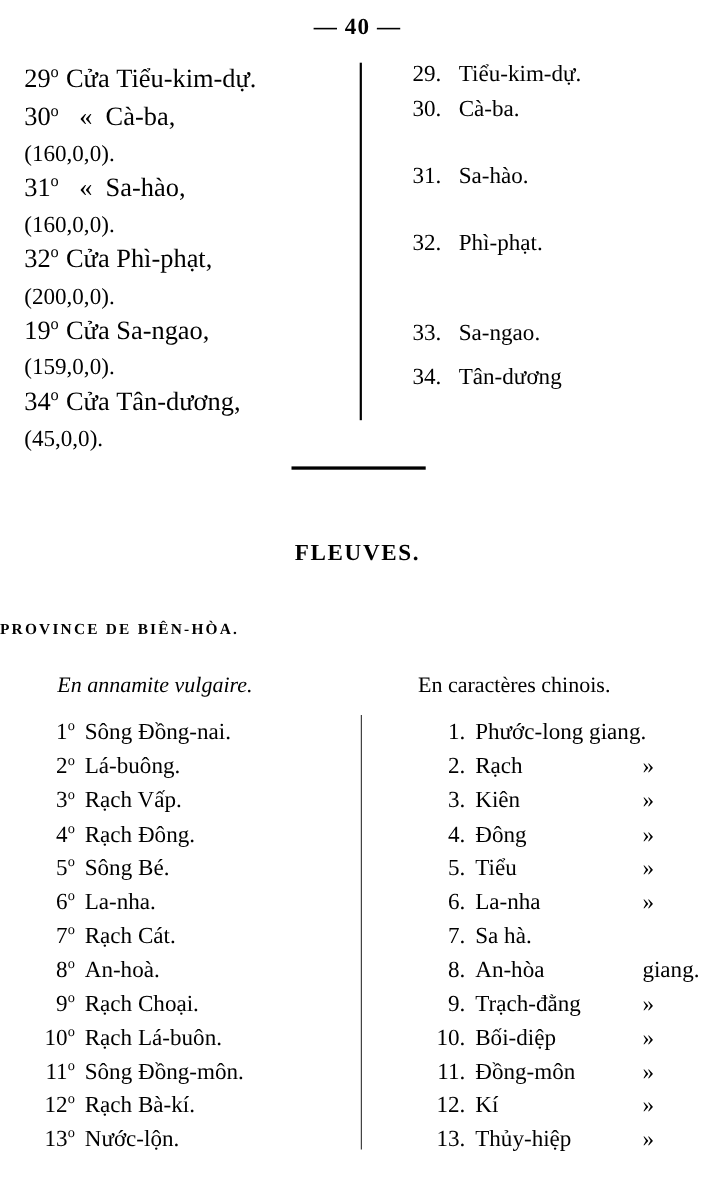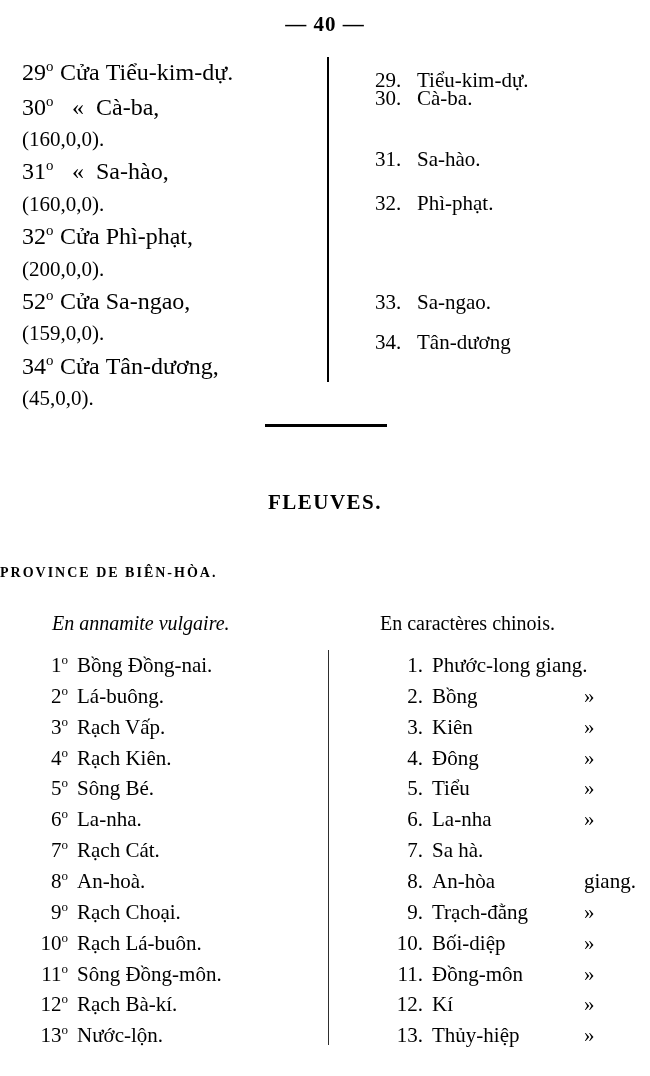--- a/index.html
+++ b/index.html
@@ -70,24 +70,24 @@
   }
   .est-guil {
     display: inline-block;
     width: 36px;
     text-align: center;
   }
   .est-right-row {
     font-size: 21px;
     white-space: nowrap;
   }
-  .est-right-row.r0 { position: absolute; top: 0px; margin-top: 13px; }
+  .est-right-row.r0 { position: absolute; top: 0px; }
   .est-right-row.r1 { position: absolute; top: 31px; }
   .est-right-row.r2 { position: absolute; top: 92px; }
-  .est-right-row.r3 { position: absolute; top: 136px; }
+  .est-right-row.r3 { position: absolute; top: 153px; }
   .est-right-row.r4 { position: absolute; top: 214px; margin-top: 21px; }
   .est-right-row.r5 { position: absolute; top: 275px; }
   .est-right-num {
     display: inline-block;
     min-width: 42px;
   }
 
   .vrule-top {
     position: absolute;
     left: 327px;
@@ -233,21 +233,21 @@
         <span class="est-num"><span>31</span><sup class="ord">o</sup></span><span class="est-guil">«</span><span>Sa-hào,</span>
       </div>
       <div class="est-coord">(160,0,0).</div>
 
       <div class="est-row">
         <span class="est-num"><span>32</span><sup class="ord">o</sup></span><span>Cửa</span>&nbsp;<span>Phì-phạt,</span>
       </div>
       <div class="est-coord">(200,0,0).</div>
 
       <div class="est-row">
-        <span class="est-num"><span>52</span><sup class="ord">o</sup></span><span>Cửa</span>&nbsp;<span>Sa-ngao,</span>
+        <span class="est-num"><span>19</span><sup class="ord">o</sup></span><span>Cửa</span>&nbsp;<span>Sa-ngao,</span>
       </div>
       <div class="est-coord">(159,0,0).</div>
 
       <div class="est-row">
         <span class="est-num"><span>34</span><sup class="ord">o</sup></span><span>Cửa</span>&nbsp;<span>Tân-dương,</span>
       </div>
       <div class="est-coord">(45,0,0).</div>
 
     </div>
 
@@ -280,38 +280,38 @@
 
   <div class="fleuves-title">FLEUVES.</div>
   <div class="province-title">PROVINCE DE BIÊN-HÒA.</div>
 
   <div class="rivers">
 
     <div class="rv-head-left">En annamite vulgaire.</div>
     <div class="rv-head-right">En caractères chinois.</div>
 
     <div class="rv-col-left">
-      <div class="rv-row"><span class="rv-num"><span>1</span><sup class="ord">o</sup></span><span class="rv-name">Bồng Đồng-nai.</span></div>
+      <div class="rv-row"><span class="rv-num"><span>1</span><sup class="ord">o</sup></span><span class="rv-name">Sông Đồng-nai.</span></div>
       <div class="rv-row"><span class="rv-num"><span>2</span><sup class="ord">o</sup></span><span class="rv-name">Lá-buông.</span></div>
       <div class="rv-row"><span class="rv-num"><span>3</span><sup class="ord">o</sup></span><span class="rv-name">Rạch Vấp.</span></div>
-      <div class="rv-row"><span class="rv-num"><span>4</span><sup class="ord">o</sup></span><span class="rv-name">Rạch Kiên.</span></div>
+      <div class="rv-row"><span class="rv-num"><span>4</span><sup class="ord">o</sup></span><span class="rv-name">Rạch Đông.</span></div>
       <div class="rv-row"><span class="rv-num"><span>5</span><sup class="ord">o</sup></span><span class="rv-name">Sông Bé.</span></div>
       <div class="rv-row"><span class="rv-num"><span>6</span><sup class="ord">o</sup></span><span class="rv-name">La-nha.</span></div>
       <div class="rv-row"><span class="rv-num"><span>7</span><sup class="ord">o</sup></span><span class="rv-name">Rạch Cát.</span></div>
       <div class="rv-row"><span class="rv-num"><span>8</span><sup class="ord">o</sup></span><span class="rv-name">An-hoà.</span></div>
       <div class="rv-row"><span class="rv-num"><span>9</span><sup class="ord">o</sup></span><span class="rv-name">Rạch Choại.</span></div>
       <div class="rv-row"><span class="rv-num"><span>10</span><sup class="ord">o</sup></span><span class="rv-name">Rạch Lá-buôn.</span></div>
       <div class="rv-row"><span class="rv-num"><span>11</span><sup class="ord">o</sup></span><span class="rv-name">Sông Đồng-môn.</span></div>
       <div class="rv-row"><span class="rv-num"><span>12</span><sup class="ord">o</sup></span><span class="rv-name">Rạch Bà-kí.</span></div>
       <div class="rv-row"><span class="rv-num"><span>13</span><sup class="ord">o</sup></span><span class="rv-name">Nước-lộn.</span></div>
     </div>
 
     <div class="rv-col-right">
       <div class="rv-row"><span class="rv-num-r">1.</span><span class="rv-right-name">Phước-long giang.</span><span class="rv-ditto"></span></div>
-      <div class="rv-row"><span class="rv-num-r">2.</span><span class="rv-right-name">Bồng</span><span class="rv-ditto">»</span></div>
+      <div class="rv-row"><span class="rv-num-r">2.</span><span class="rv-right-name">Rạch</span><span class="rv-ditto">»</span></div>
       <div class="rv-row"><span class="rv-num-r">3.</span><span class="rv-right-name">Kiên</span><span class="rv-ditto">»</span></div>
       <div class="rv-row"><span class="rv-num-r">4.</span><span class="rv-right-name">Đông</span><span class="rv-ditto">»</span></div>
       <div class="rv-row"><span class="rv-num-r">5.</span><span class="rv-right-name">Tiểu</span><span class="rv-ditto">»</span></div>
       <div class="rv-row"><span class="rv-num-r">6.</span><span class="rv-right-name">La-nha</span><span class="rv-ditto">»</span></div>
       <div class="rv-row"><span class="rv-num-r">7.</span><span class="rv-right-name">Sa hà.</span><span class="rv-ditto"></span></div>
       <div class="rv-row"><span class="rv-num-r">8.</span><span class="rv-right-name">An-hòa</span><span class="rv-ditto">giang.</span></div>
       <div class="rv-row"><span class="rv-num-r">9.</span><span class="rv-right-name">Trạch-đằng</span><span class="rv-ditto">»</span></div>
       <div class="rv-row"><span class="rv-num-r">10.</span><span class="rv-right-name">Bối-diệp</span><span class="rv-ditto">»</span></div>
       <div class="rv-row"><span class="rv-num-r">11.</span><span class="rv-right-name">Đồng-môn</span><span class="rv-ditto">»</span></div>
       <div class="rv-row"><span class="rv-num-r">12.</span><span class="rv-right-name">Kí</span><span class="rv-ditto">»</span></div>

